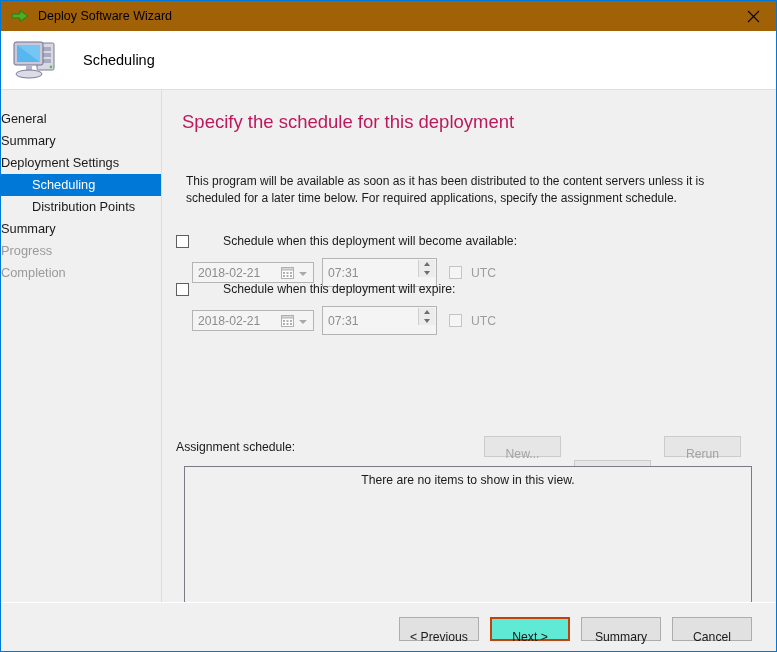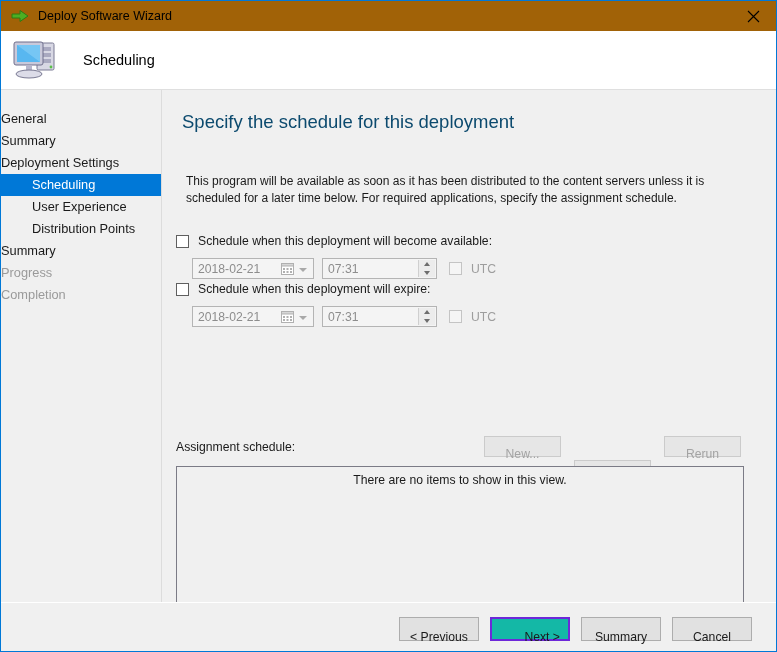--- a/index.html
+++ b/index.html
@@ -132,38 +132,39 @@
     position: absolute;
     left: 161px; top: 0;
     width: 614px;
     height: 512px;
     background: #f0f0f0;
   }
   .page-title {
     position: absolute;
     left: 20px; top: 21px;
     font-size: 18.5px;
-    color: #0c4a6e;
+    color: #be185d;
     white-space: nowrap;
   }
   .intro {
     position: absolute;
     left: 24px; top: 83px;
     width: 550px;
     font-size: 12px;
     color: #1a1a1a;
     line-height: 17px;
   }
 
   
   .chk-row {
     position: absolute;
     display: flex;
     align-items: center;
     white-space: nowrap;
+    gap: 25px;
   }
   .chkbox {
     width: 13px;
     height: 13px;
     border: 1px solid #5f5f5f;
     background: #ffffff;
     box-sizing: border-box;
     flex: 0 0 auto;
     cursor: default;
   }
@@ -207,21 +208,21 @@
   .cal-caret {
     position: absolute;
     right: 6px; top: 9px;
     width: 0; height: 0;
     border-left: 4px solid transparent;
     border-right: 4px solid transparent;
     border-top: 4px solid #a9a9a9;
   }
   .timebox {
     width: 115px;
-    height: 21px;
+    height: 29px;
     margin-left: 8px;
     box-sizing: border-box;
     border: 1px solid #b4b4b4;
     background: #f4f4f4;
     display: flex;
     align-items: center;
     position: relative;
     cursor: default;
   }
   .timebox .val {
@@ -285,21 +286,21 @@
   }
   .sched-btn {
     position: absolute;
     top: 346px;
     width: 77px;
     height: 21px;
     line-height: 19px;
   }
   .listbox {
     position: absolute;
-    left: 14px; top: 376px;
+    left: 22px; top: 376px;
     width: 568px;
     height: 155px;
     box-sizing: border-box;
     border: 1px solid #7b7b86;
     background: #f0f0f0;
   }
   .listbox .empty-msg {
     margin-top: 6px;
     text-align: center;
     font-size: 12.2px;
@@ -353,24 +354,23 @@
     background: #f0f0f0;
   }
   .footer-btn {
     position: absolute;
     top: 14px;
     width: 80px;
     height: 24px;
     line-height: 22px;
   }
   .footer-btn.focused {
-    border: 2px solid #6d28d9;
-    background: #14b8a6;
+    border: 2px solid #c2410c;
+    background: #5eead4;
     line-height: 20px;
-    text-align: right;
   }
 </style>
 </head>
 <body>
 
 <div class="window">
 
   <div class="titlebar">
     <svg class="title-icon" viewBox="0 0 22 16">
       <path d="M2 6 h8 V2.5 L18 8 l-8 5.5 V10 H2 Z" fill="#4caf23" stroke="#2f7a13" stroke-width="1"></path>
@@ -401,21 +401,20 @@
   <div class="header-rule"></div>
 
   <div class="body">
 
     <div class="sidebar">
       <div class="nav-list">
         <div class="nav-item lvl1">General</div>
         <div class="nav-item lvl1">Summary</div>
         <div class="nav-item lvl1">Deployment Settings</div>
         <div class="nav-item lvl2 selected">Scheduling</div>
-        <div class="nav-item lvl2">User Experience</div>
         <div class="nav-item lvl2">Distribution Points</div>
         <div class="nav-item lvl1">Summary</div>
         <div class="nav-item lvl1 disabled">Progress</div>
         <div class="nav-item lvl1 disabled">Completion</div>
       </div>
     </div>
     <div class="sidebar-divider"></div>
 
     <div class="content">
 

